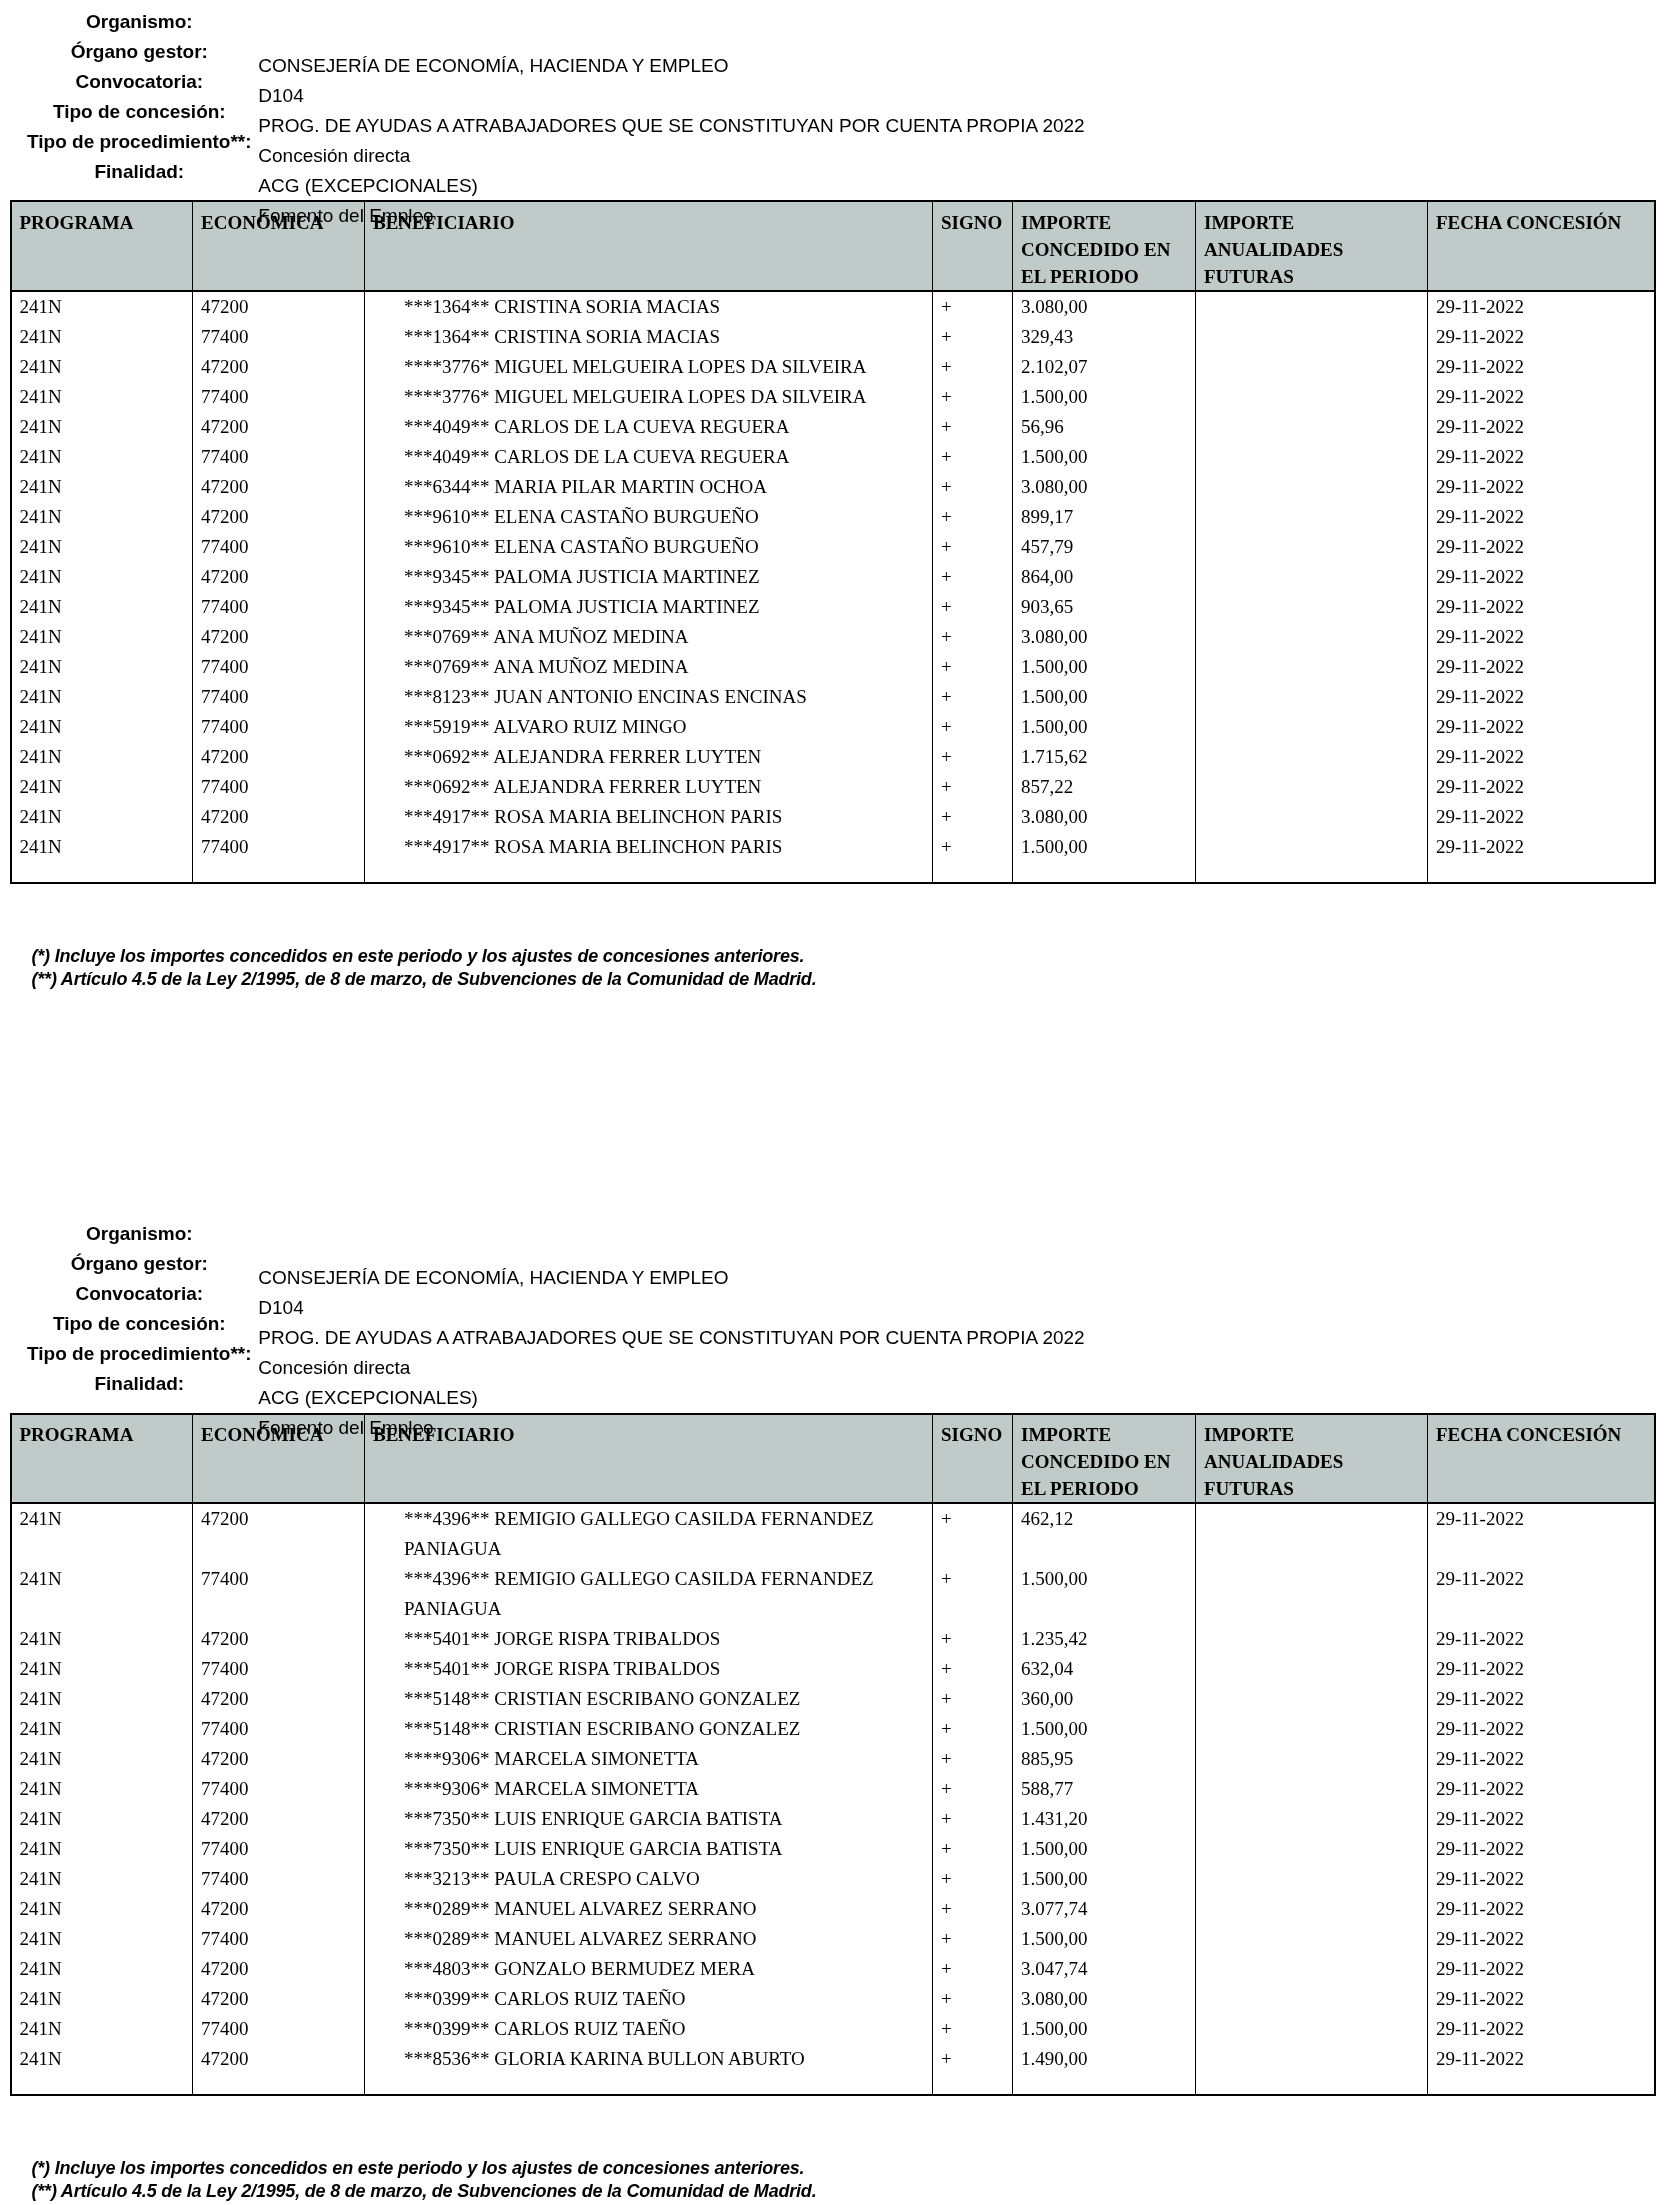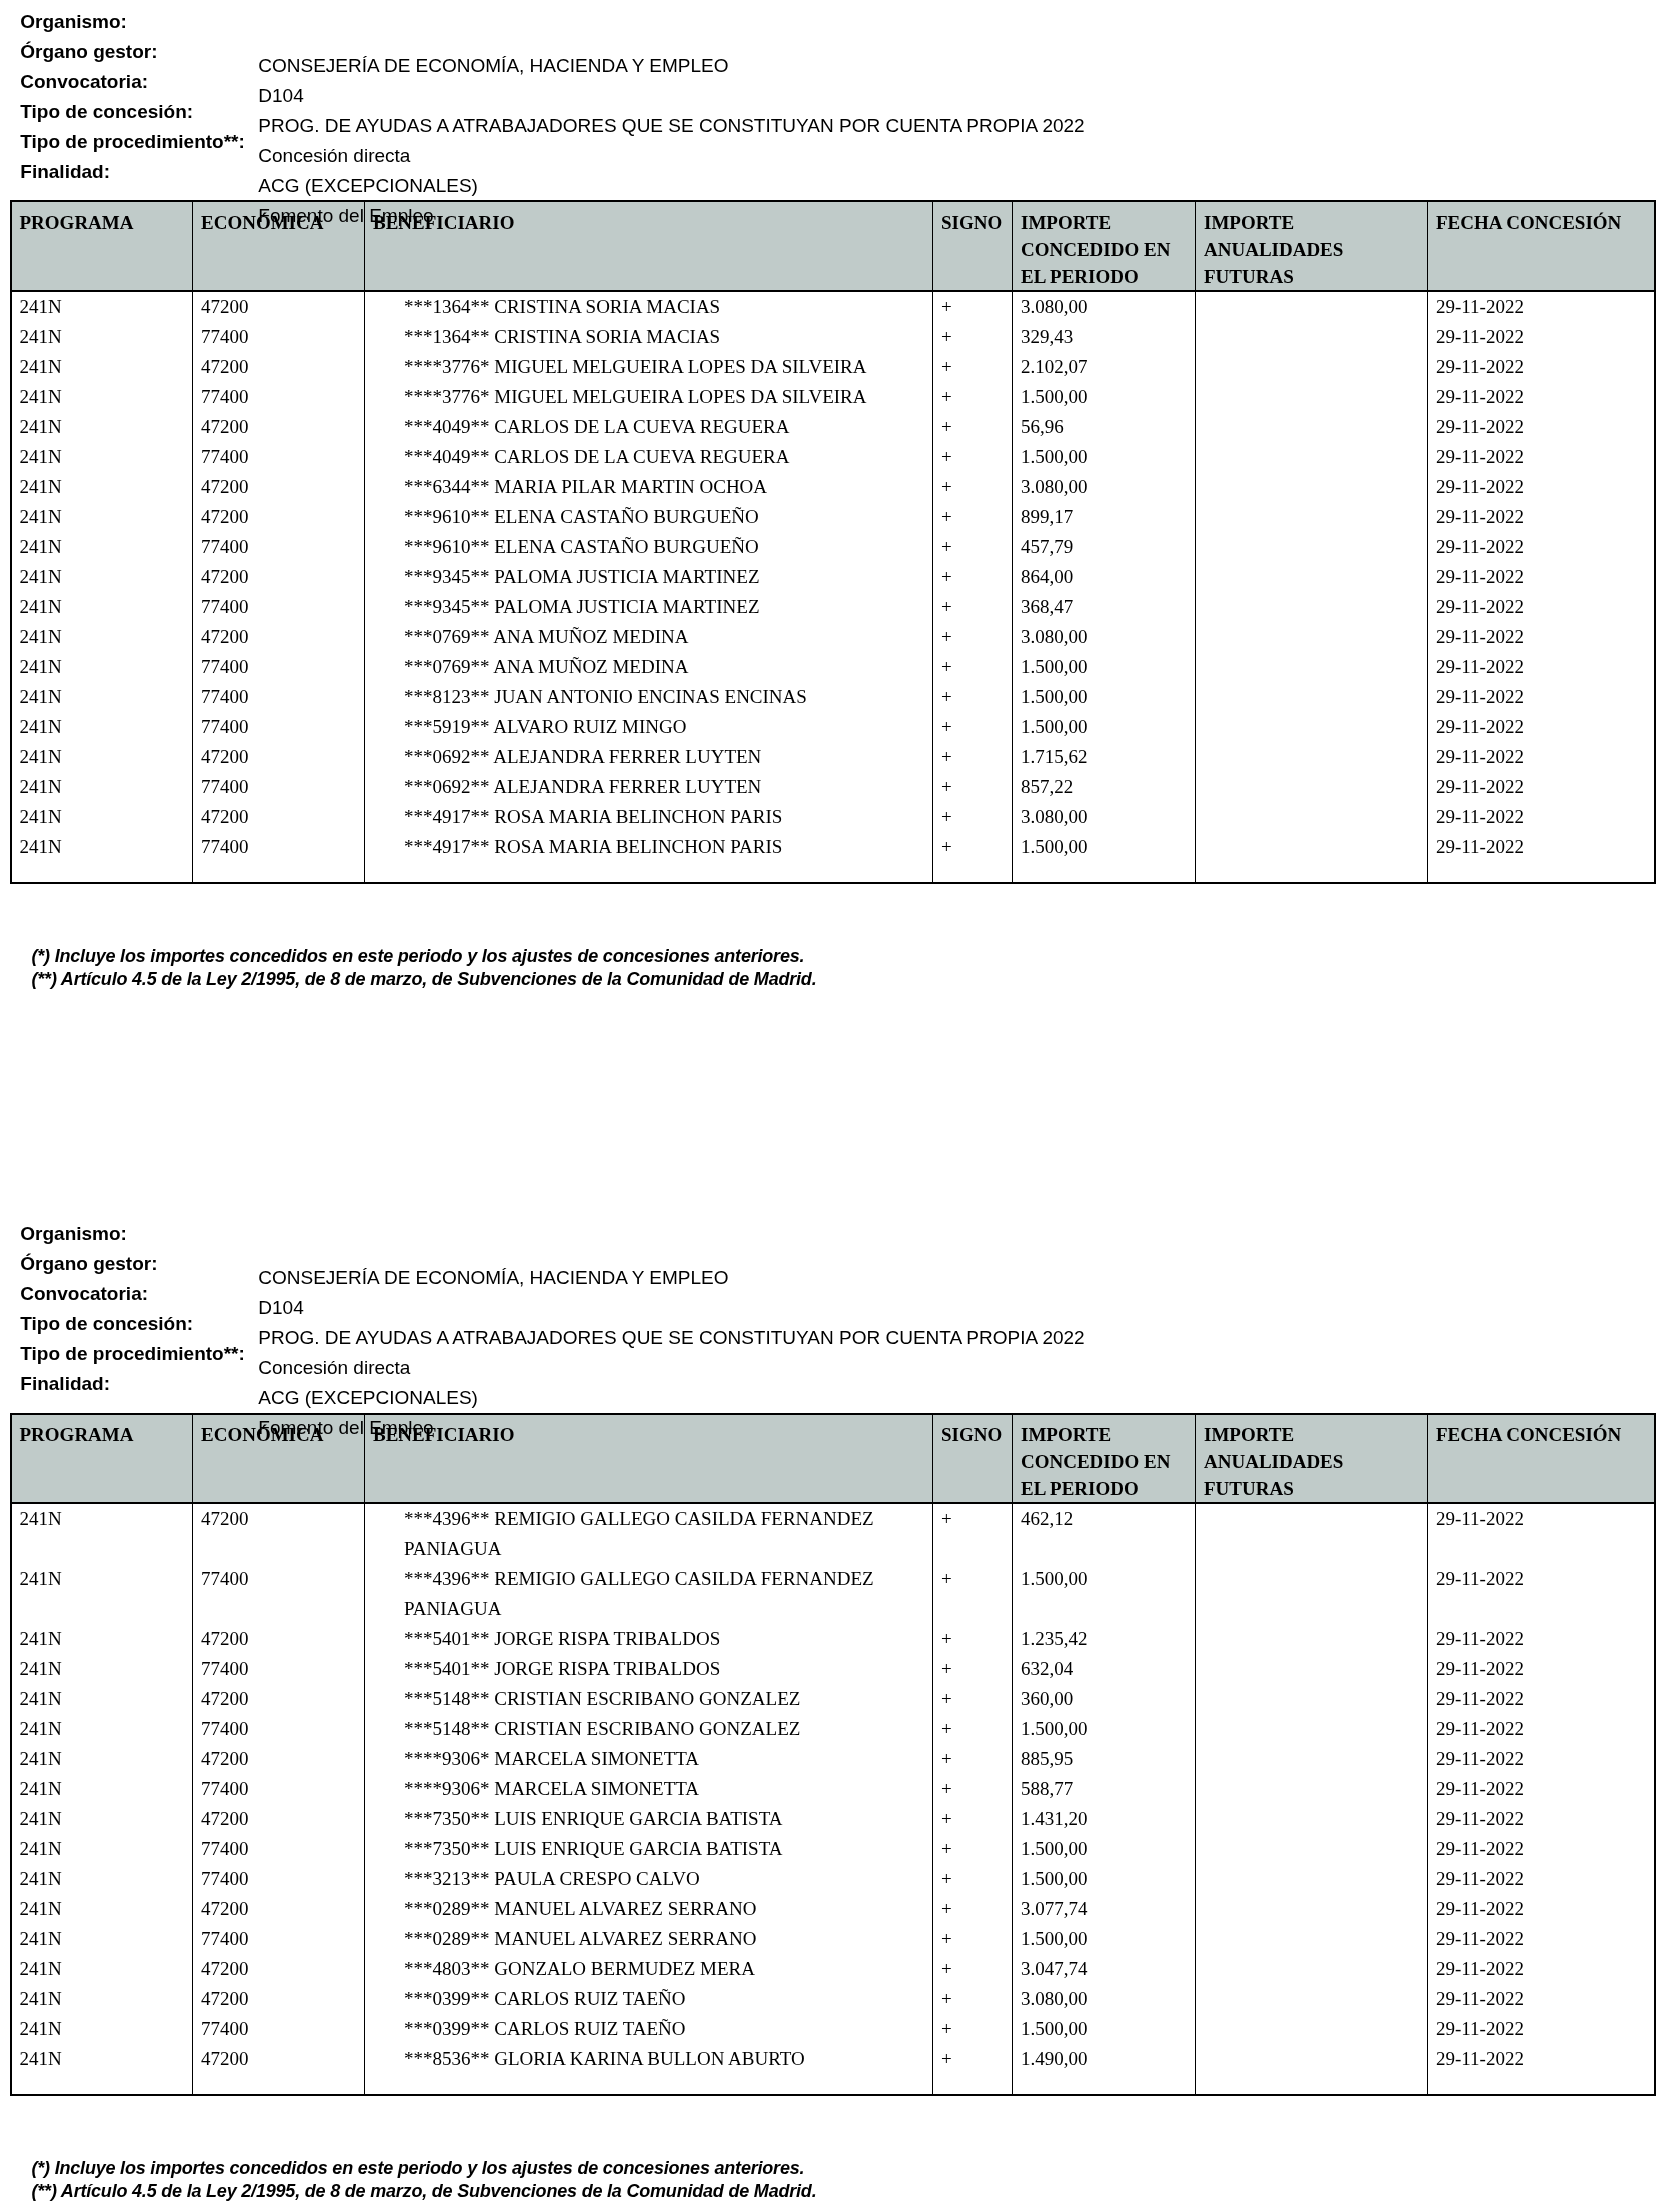--- a/index.html
+++ b/index.html
@@ -6,21 +6,21 @@
   body{
     width:1665px;height:2205px;
     background:#ffffff;color:#000;
     font-family:"Liberation Sans", sans-serif;
     overflow:hidden;
   }
   .page{padding:6.8px 9.5px 0 9.5px;}
   
   .meta-block{margin-left:10.8px;}
   .meta-row{display:flex;height:30px;line-height:30px;}
-  .meta-label{width:238px;flex:0 0 238px;font-weight:bold;font-size:19px;}
+  .meta-label{width:238px;flex:0 0 238px;font-weight:bold;font-size:19px;text-align:center;}
   .meta-value{font-size:19px;white-space:nowrap;margin-top:44px;}
   
   table.grant-table{
     width:1644px;margin-top:13.5px;
     border-collapse:collapse;table-layout:fixed;
     border:2.7px solid #000;
     font-family:Liberation Serif, serif;
   }
   col.w1{width:182px}col.w2{width:172px}col.w3{width:568px}
   col.w4{width:80px}col.w5{width:183px}col.w6{width:232px}col.w7{width:227px}
@@ -191,21 +191,21 @@
             <td class="c-signo">+</td>
             <td class="c-num">864,00</td>
             <td class="c-anual"></td>
             <td class="c-fecha">29-11-2022</td>
           </tr>
           <tr>
             <td class="c-prog">241N</td>
             <td class="c-eco">77400</td>
             <td class="c-benef">***9345** PALOMA JUSTICIA MARTINEZ</td>
             <td class="c-signo">+</td>
-            <td class="c-num">368,47</td>
+            <td class="c-num">903,65</td>
             <td class="c-anual"></td>
             <td class="c-fecha">29-11-2022</td>
           </tr>
           <tr>
             <td class="c-prog">241N</td>
             <td class="c-eco">47200</td>
             <td class="c-benef">***0769** ANA MUÑOZ MEDINA</td>
             <td class="c-signo">+</td>
             <td class="c-num">3.080,00</td>
             <td class="c-anual"></td>

